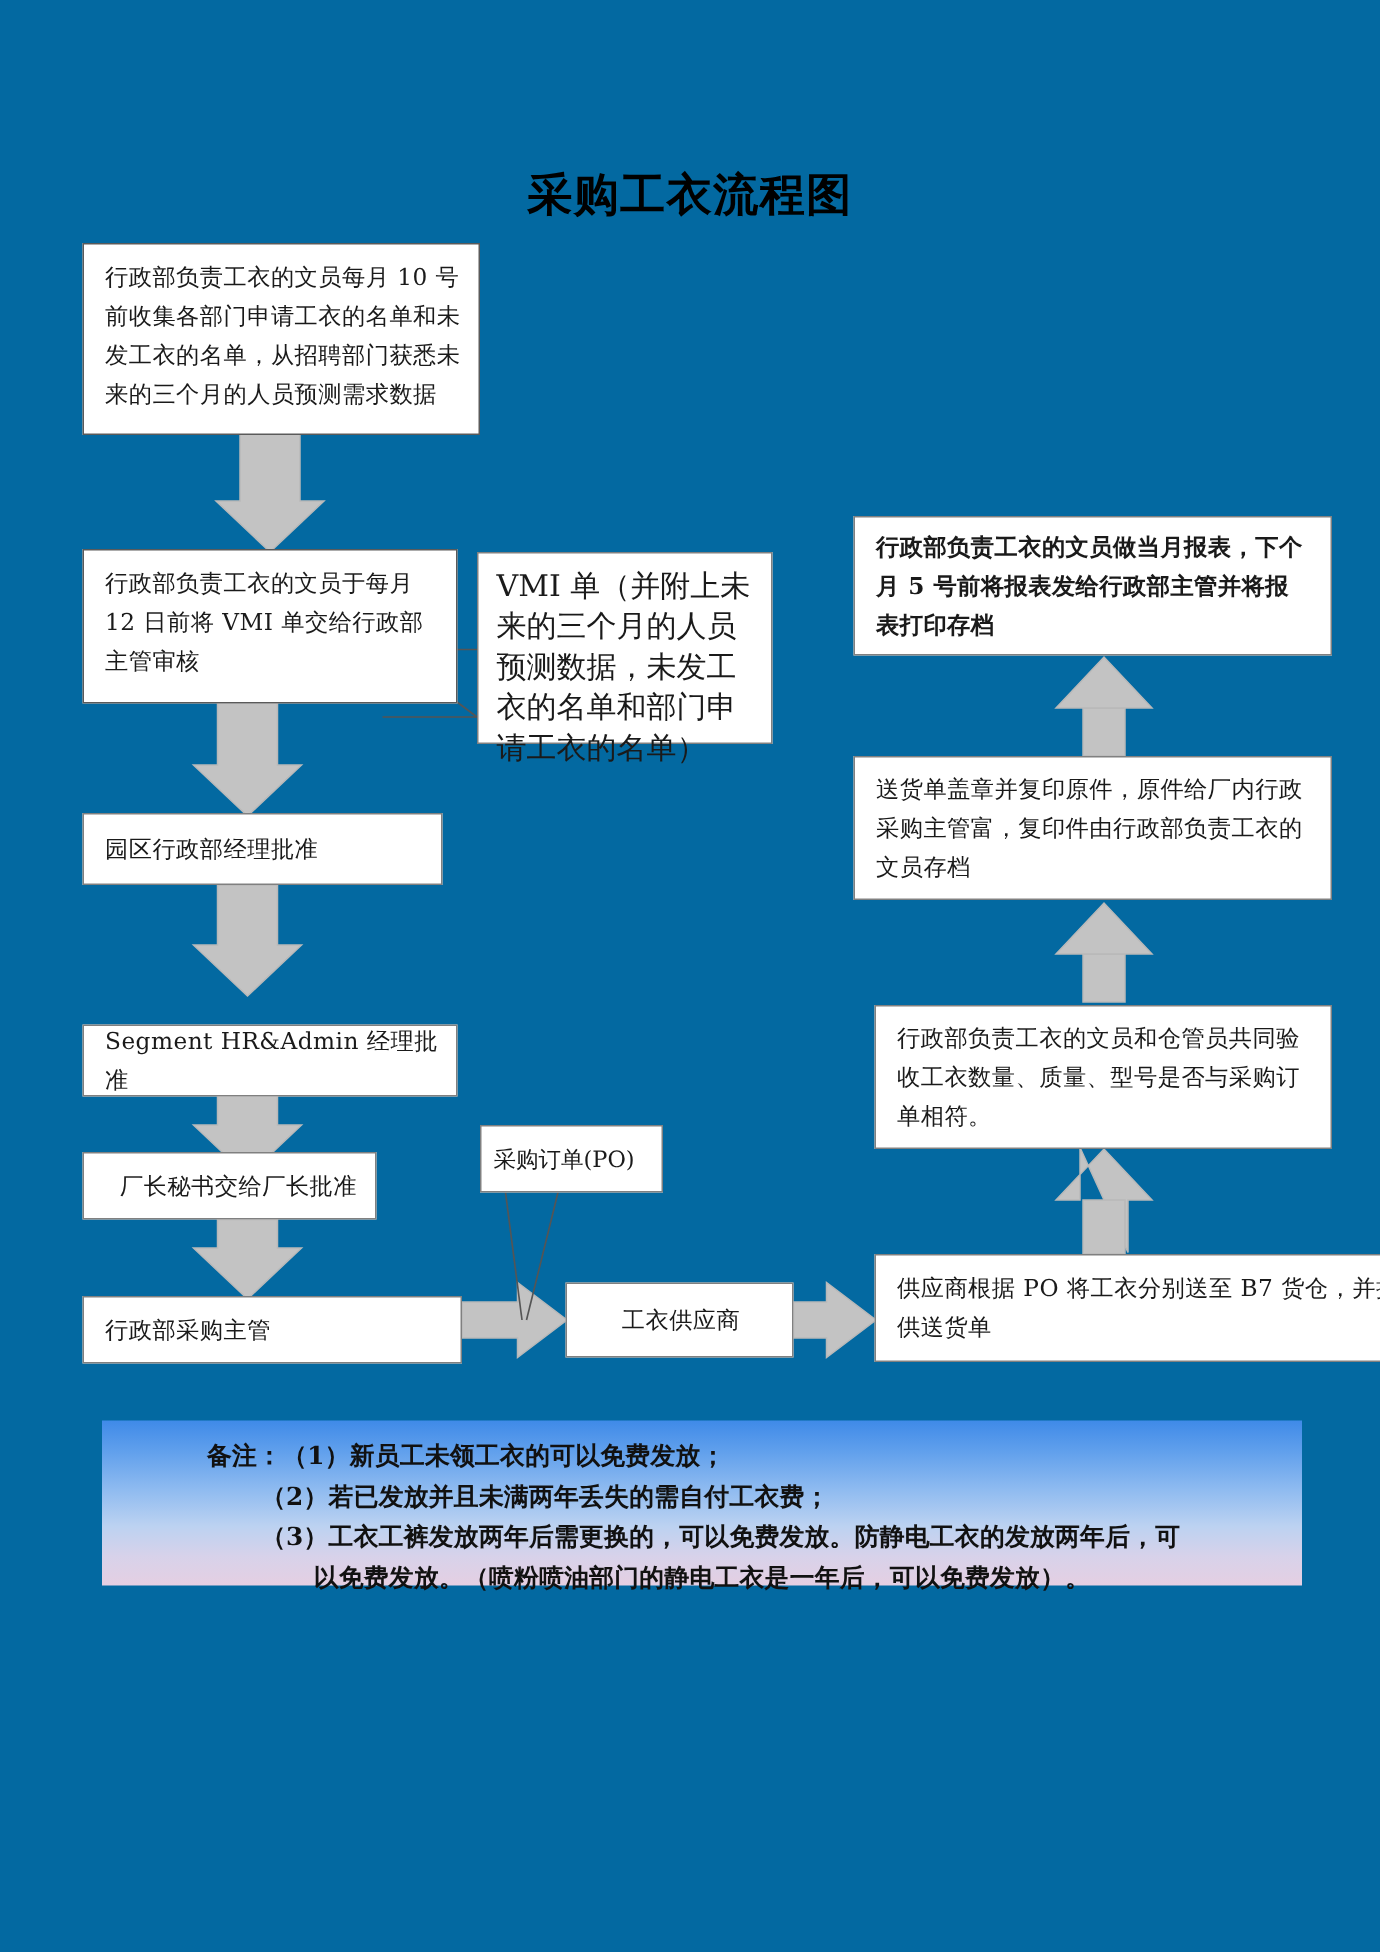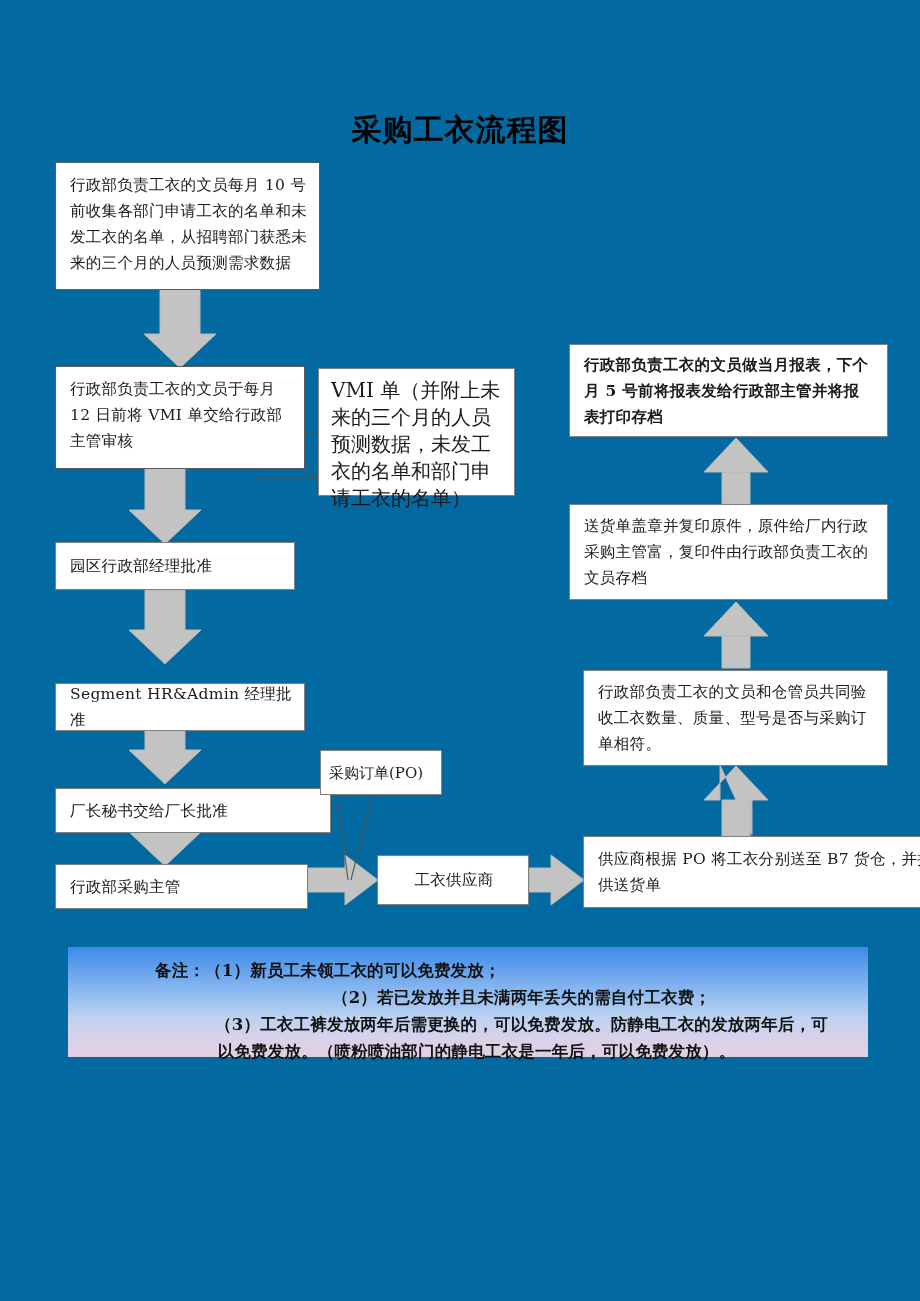--- a/index.html
+++ b/index.html
@@ -94,23 +94,23 @@
         #d7d2ea 82%,
         #e5cfe2 100%);
     padding: 10px 16px 12px 16px;
     font-family: "DejaVu Serif", "Liberation Serif", serif;
     font-size: 16.5px;
     line-height: 27px;
     color: #111;
     font-weight: 700;
     letter-spacing: 0.2px;
   }
-  .note .ln { white-space: nowrap; margin-left: 17px; }
+  .note .ln { white-space: nowrap; }
   .note .ln.indent { padding-left: 54px; }
-  .note .ln.indent2 { padding-left: 90px; text-align: center; }
+  .note .ln.indent2 { padding-left: 90px; }
   .note .ln.last { padding-left: 0px; text-align: center; }
 </style>
 </head>
 <body>
 
 <div id="page">
 
   <div class="title">采购工衣流程图</div>
 
   <svg class="arrows" viewBox="0 0 920 1301">
@@ -179,21 +179,21 @@
   </div>
 
   <div class="box mid" style="left:55px; top:542px; width:240px; height:48px;">
     <span class="box-text">园区行政部经理批准</span>
   </div>
 
   <div class="box mid" style="left:55px; top:663px; width:250px; height:48px;margin-top:20px;">
     <span class="box-text">Segment HR&amp;Admin 经理批准</span>
   </div>
 
-  <div class="box mid" style="left:55px; top:788px; width:276px; height:45px;">
+  <div class="box mid" style="left:55px; top:768px; width:196px; height:45px;text-align:right;">
     <span class="box-text">厂长秘书交给厂长批准</span>
   </div>
 
   <div class="box mid" style="left:55px; top:864px; width:253px; height:45px;">
     <span class="box-text">行政部采购主管</span>
   </div>
 
   <div class="box mid hcenter" style="left:377px; top:855px; width:152px; height:50px;">
     <span class="box-text">工衣供应商</span>
   </div>

